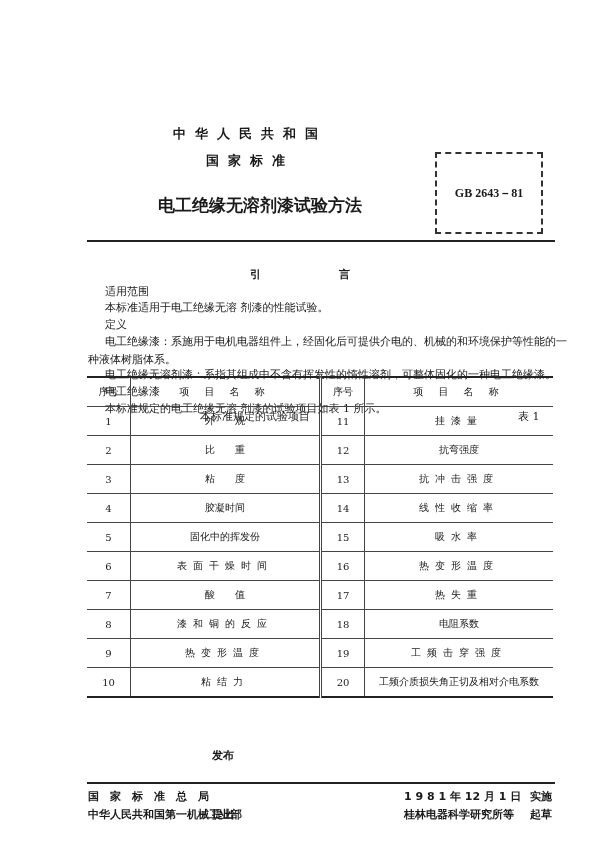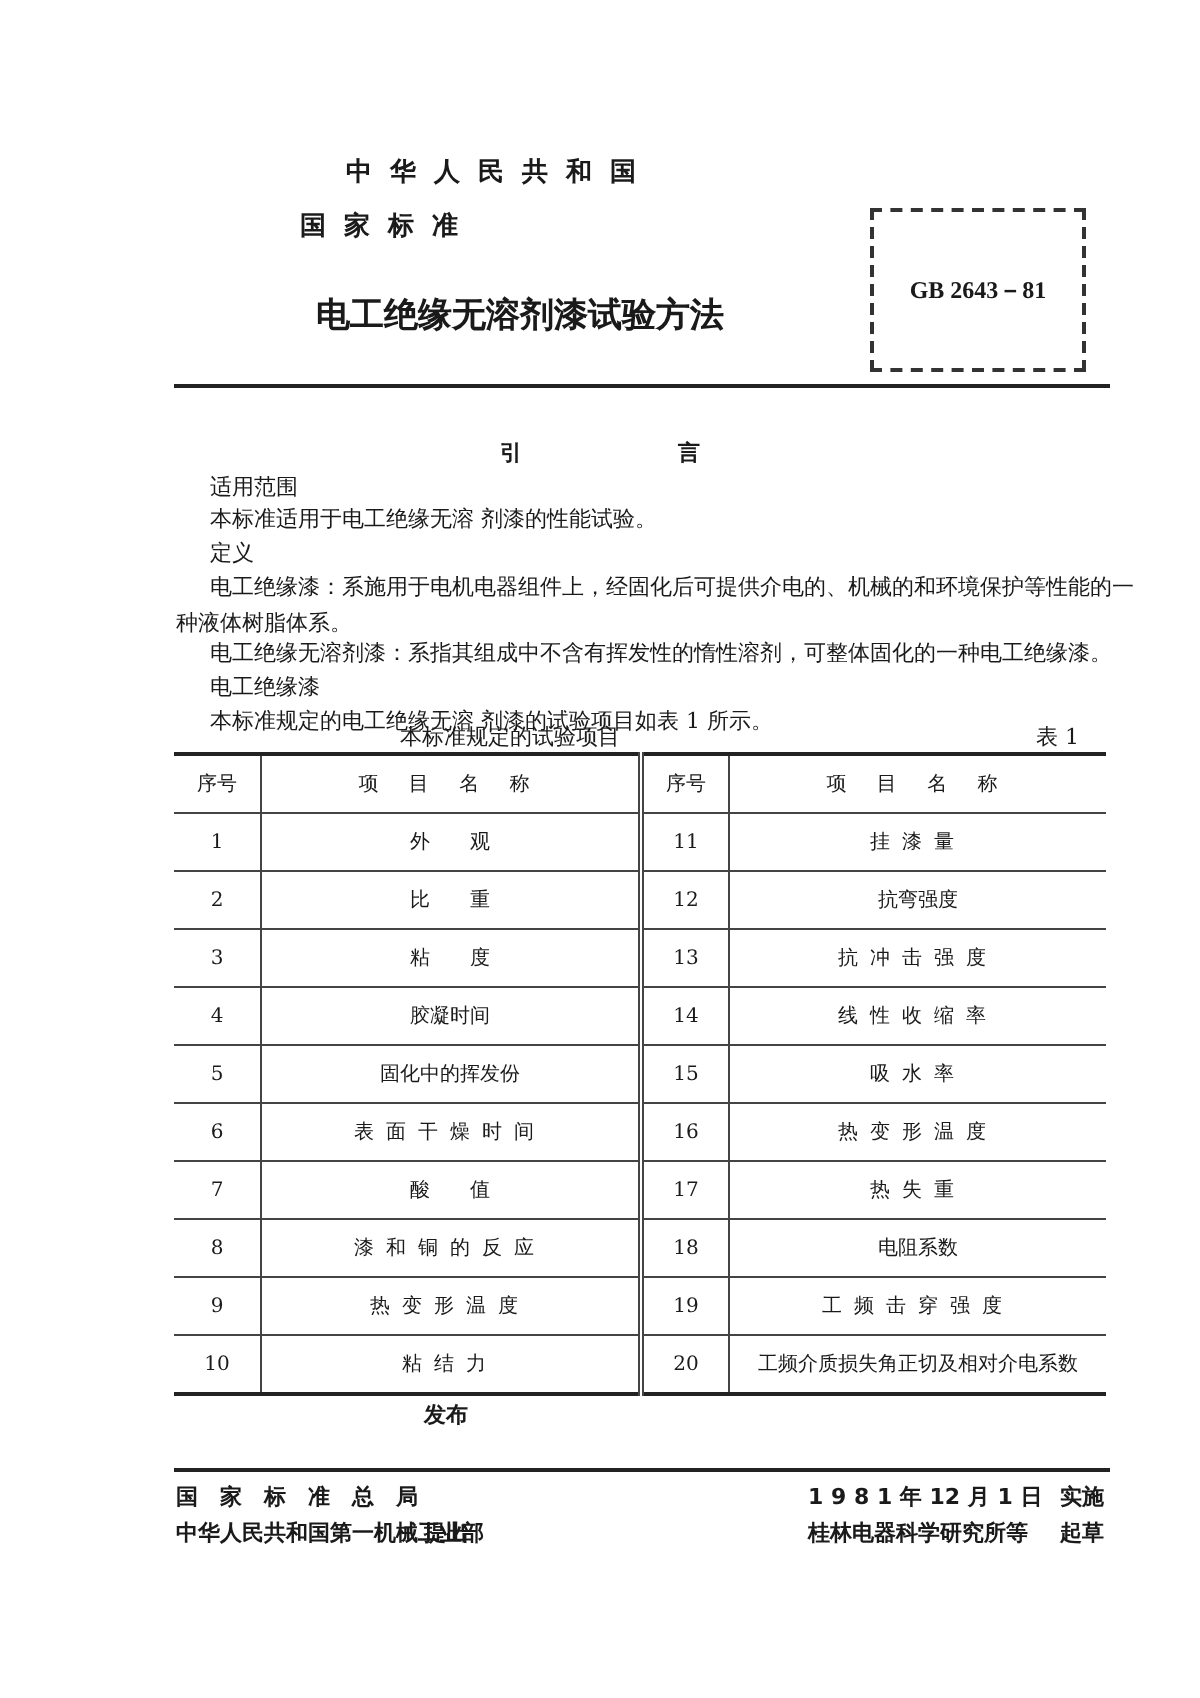--- a/index.html
+++ b/index.html
@@ -1,22 +1,22 @@
 <!DOCTYPE html>
 <html><head>
 <meta charset="utf-8">
 <style>
   html, body { margin: 0; padding: 0; }
   body {
     width: 600px; height: 849px; background: #ffffff; position: relative; overflow: hidden;
     font-family: "DejaVu Serif", serif; color: #1a1a1a;
   }
-  .abs { position: absolute; }
+  .abs { position: absolute; margin-top: 48px; }
   .hdr1 { left: 150px; top: 77px; width: 200px; text-align: center; font-family: "DejaVu Sans", sans-serif; font-weight: bold; font-size: 13px; letter-spacing: 9px; }
-  .hdr2 { left: 150px; top: 104px; width: 200px; font-family: "DejaVu Sans", sans-serif; font-weight: bold; font-size: 13px; letter-spacing: 9px; }
+  .hdr2 { left: 150px; top: 104px; width: 200px; text-align: center; font-family: "DejaVu Sans", sans-serif; font-weight: bold; font-size: 13px; letter-spacing: 9px; }
   .title { left: 150px; top: 146px; width: 220px; text-align: center; font-family: "DejaVu Sans", sans-serif; font-weight: bold; font-size: 17px; letter-spacing: 0px; }
   .gbbox { left: 435px; top: 104px; width: 108px; height: 82px; border: 2px dashed #333; box-sizing: border-box; display: flex; align-items: center; justify-content: center; font-family: "Liberation Serif", serif; font-weight: bold; font-size: 12px; }
   .intro-title { left: 250px; top: 218px; width: 100px; display:flex; justify-content: space-between; font-family: "DejaVu Sans", sans-serif; font-weight: bold; font-size: 11px; }
   .p { left: 105px; font-size: 11px; line-height: 14px; }
   .p-full { left: 88px; font-size: 11px; }
   .tcap { left: 200px; top: 359px; width: 240px; text-align: left; font-size: 11px; }
   .tnum { left: 518px; top: 359px; font-size: 11px; }
   table.main { position: absolute; left: 87px; top: 375px; width: 466px; border-collapse: collapse; font-size: 10px; }
   table.main td { height: 28px; text-align: center; border-bottom: 1px solid #444; padding: 0; }
   table.main tr:first-child td { border-top: 2px solid #222; }

